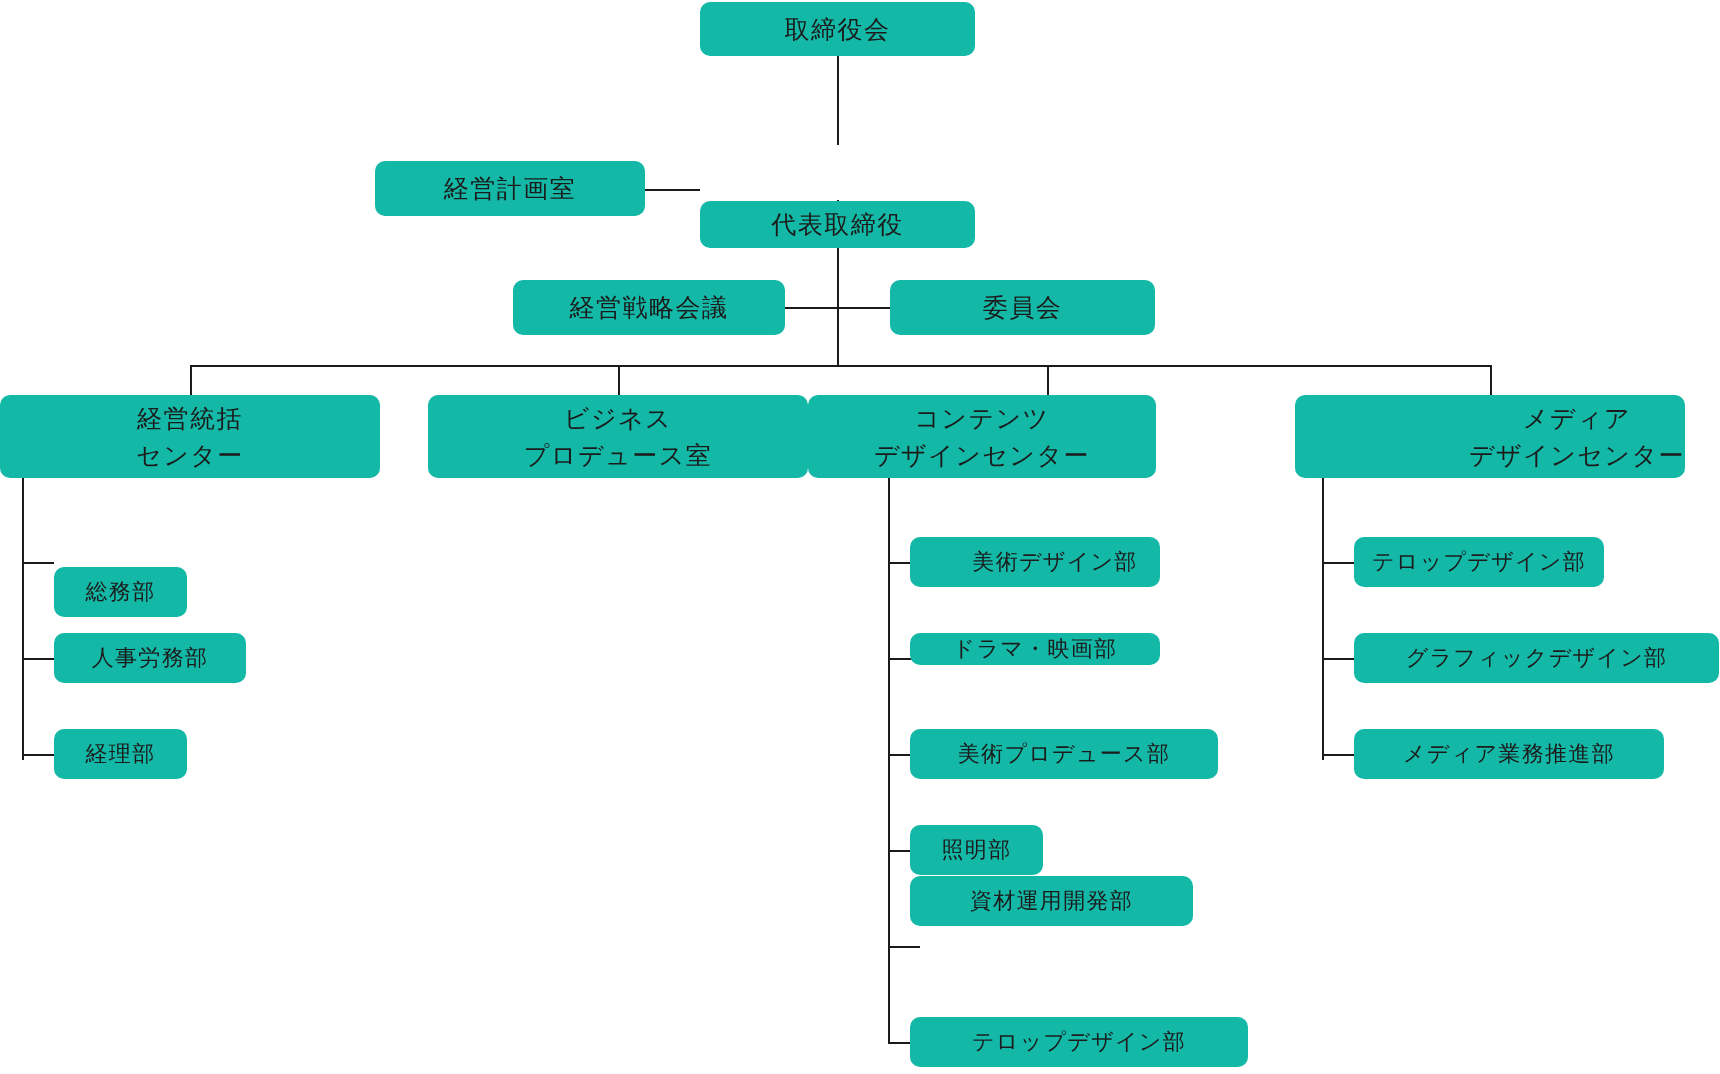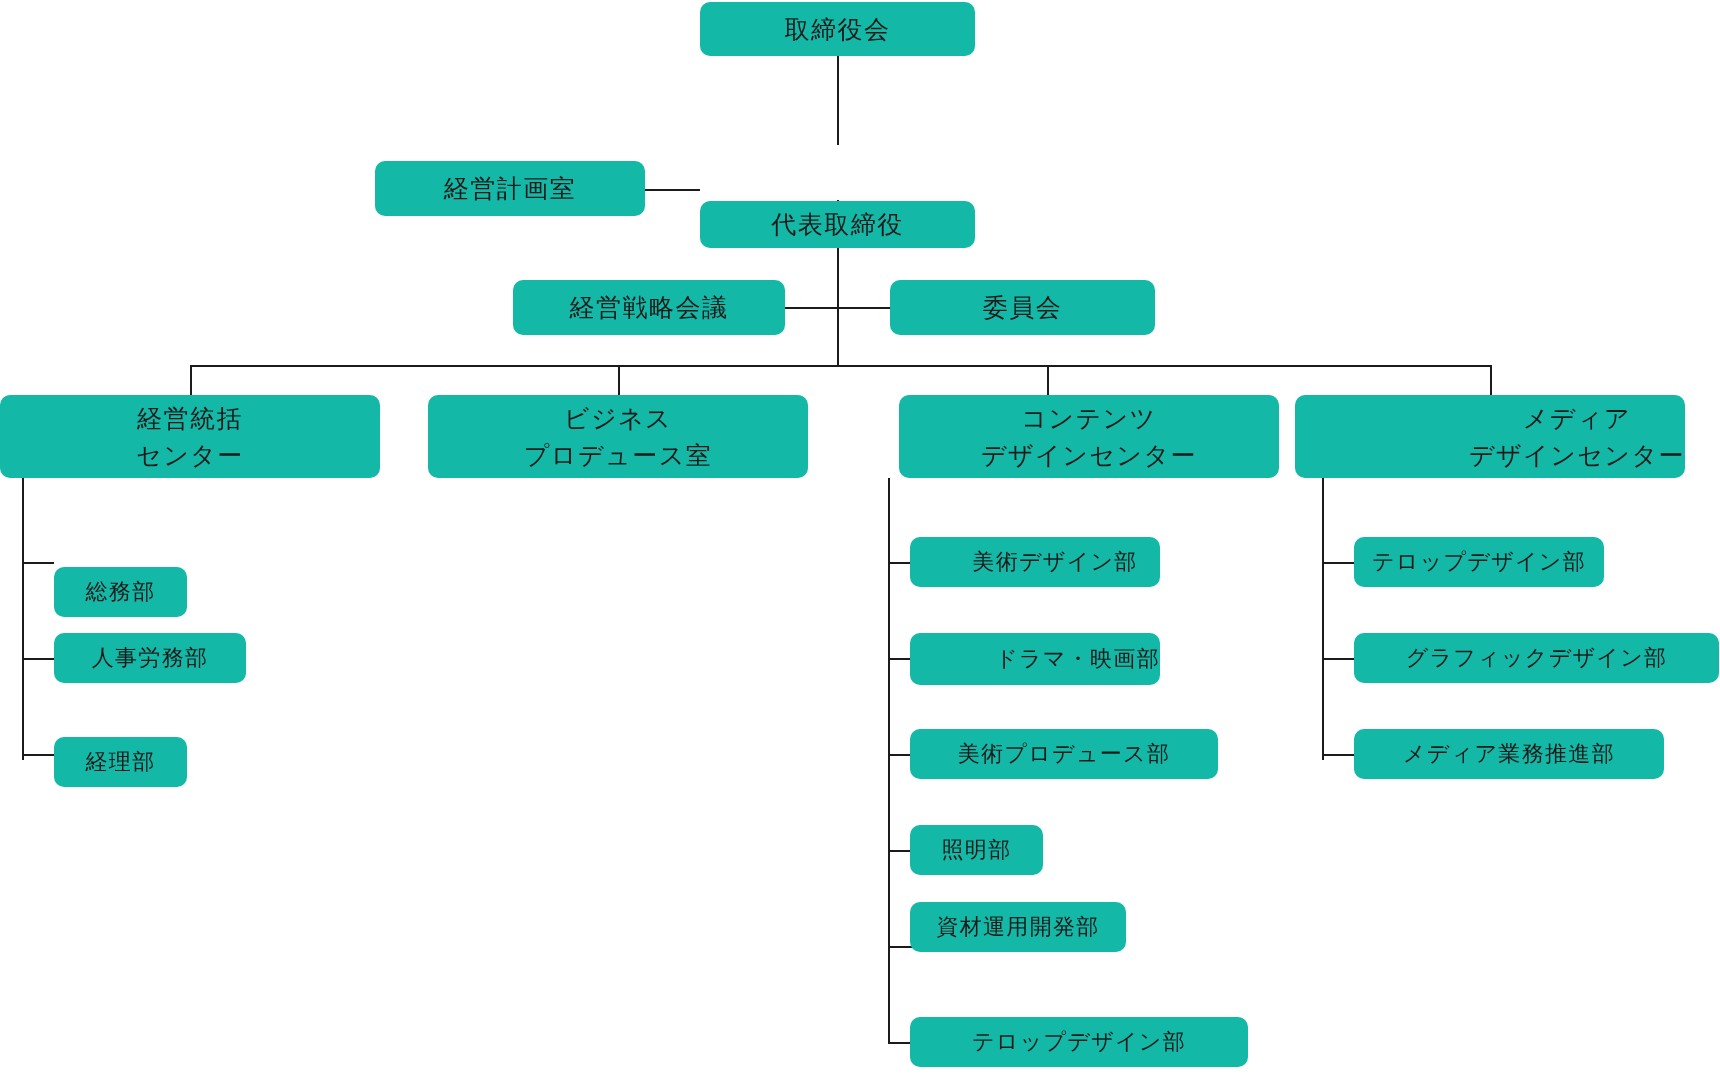--- a/index.html
+++ b/index.html
@@ -107,53 +107,53 @@
   <div class="node n-center" style="left:0px; top:395px; width:380px; height:83px;">
     <span class="label">経営統括
 センター</span>
   </div>
 
   <div class="node n-center" style="left:428px; top:395px; width:380px; height:83px;">
     <span class="label">ビジネス
 プロデュース室</span>
   </div>
 
-  <div class="node n-center" style="left:899px; top:395px; width:380px; height:83px;">
+  <div class="node n-center" style="left:808px; top:395px; width:348px; height:83px;">
     <span class="label">コンテンツ
 デザインセンター</span>
   </div>
 
   <div class="node n-center" style="left:1295px; top:395px; width:390px; height:83px;justify-content:flex-end;">
     <span class="label">メディア
 デザインセンター</span>
   </div>
 
   <div class="node n-sub" style="left:54px; top:567px; width:133px; height:50px;">
     <span class="label">総務部</span>
   </div>
   <div class="node n-sub" style="left:54px; top:633px; width:192px; height:50px;">
     <span class="label">人事労務部</span>
   </div>
-  <div class="node n-sub" style="left:54px; top:729px; width:133px; height:50px;margin-top:8px;">
+  <div class="node n-sub" style="left:54px; top:729px; width:133px; height:50px;">
     <span class="label">経理部</span>
   </div>
 
   <div class="node n-sub" style="left:910px; top:537px; width:250px; height:50px;padding-left:40px;">
     <span class="label">美術デザイン部</span>
   </div>
-  <div class="node n-sub" style="left:910px; top:633px; width:250px; height:52px;justify-content:flex-end;">
+  <div class="node n-sub" style="left:910px; top:633px; width:250px; height:32px;">
     <span class="label">ドラマ・映画部</span>
   </div>
   <div class="node n-sub" style="left:910px; top:729px; width:308px; height:50px;">
     <span class="label">美術プロデュース部</span>
   </div>
   <div class="node n-sub" style="left:910px; top:825px; width:133px; height:50px;">
     <span class="label">照明部</span>
   </div>
-  <div class="node n-sub" style="left:910px; top:902px; width:216px; height:50px;">
+  <div class="node n-sub" style="left:910px; top:876px; width:283px; height:50px;">
     <span class="label">資材運用開発部</span>
   </div>
   <div class="node n-sub" style="left:910px; top:1017px; width:338px; height:50px;">
     <span class="label">テロップデザイン部</span>
   </div>
 
   <div class="node n-sub" style="left:1354px; top:537px; width:250px; height:50px;">
     <span class="label">テロップデザイン部</span>
   </div>
   <div class="node n-sub" style="left:1354px; top:633px; width:365px; height:50px;">

